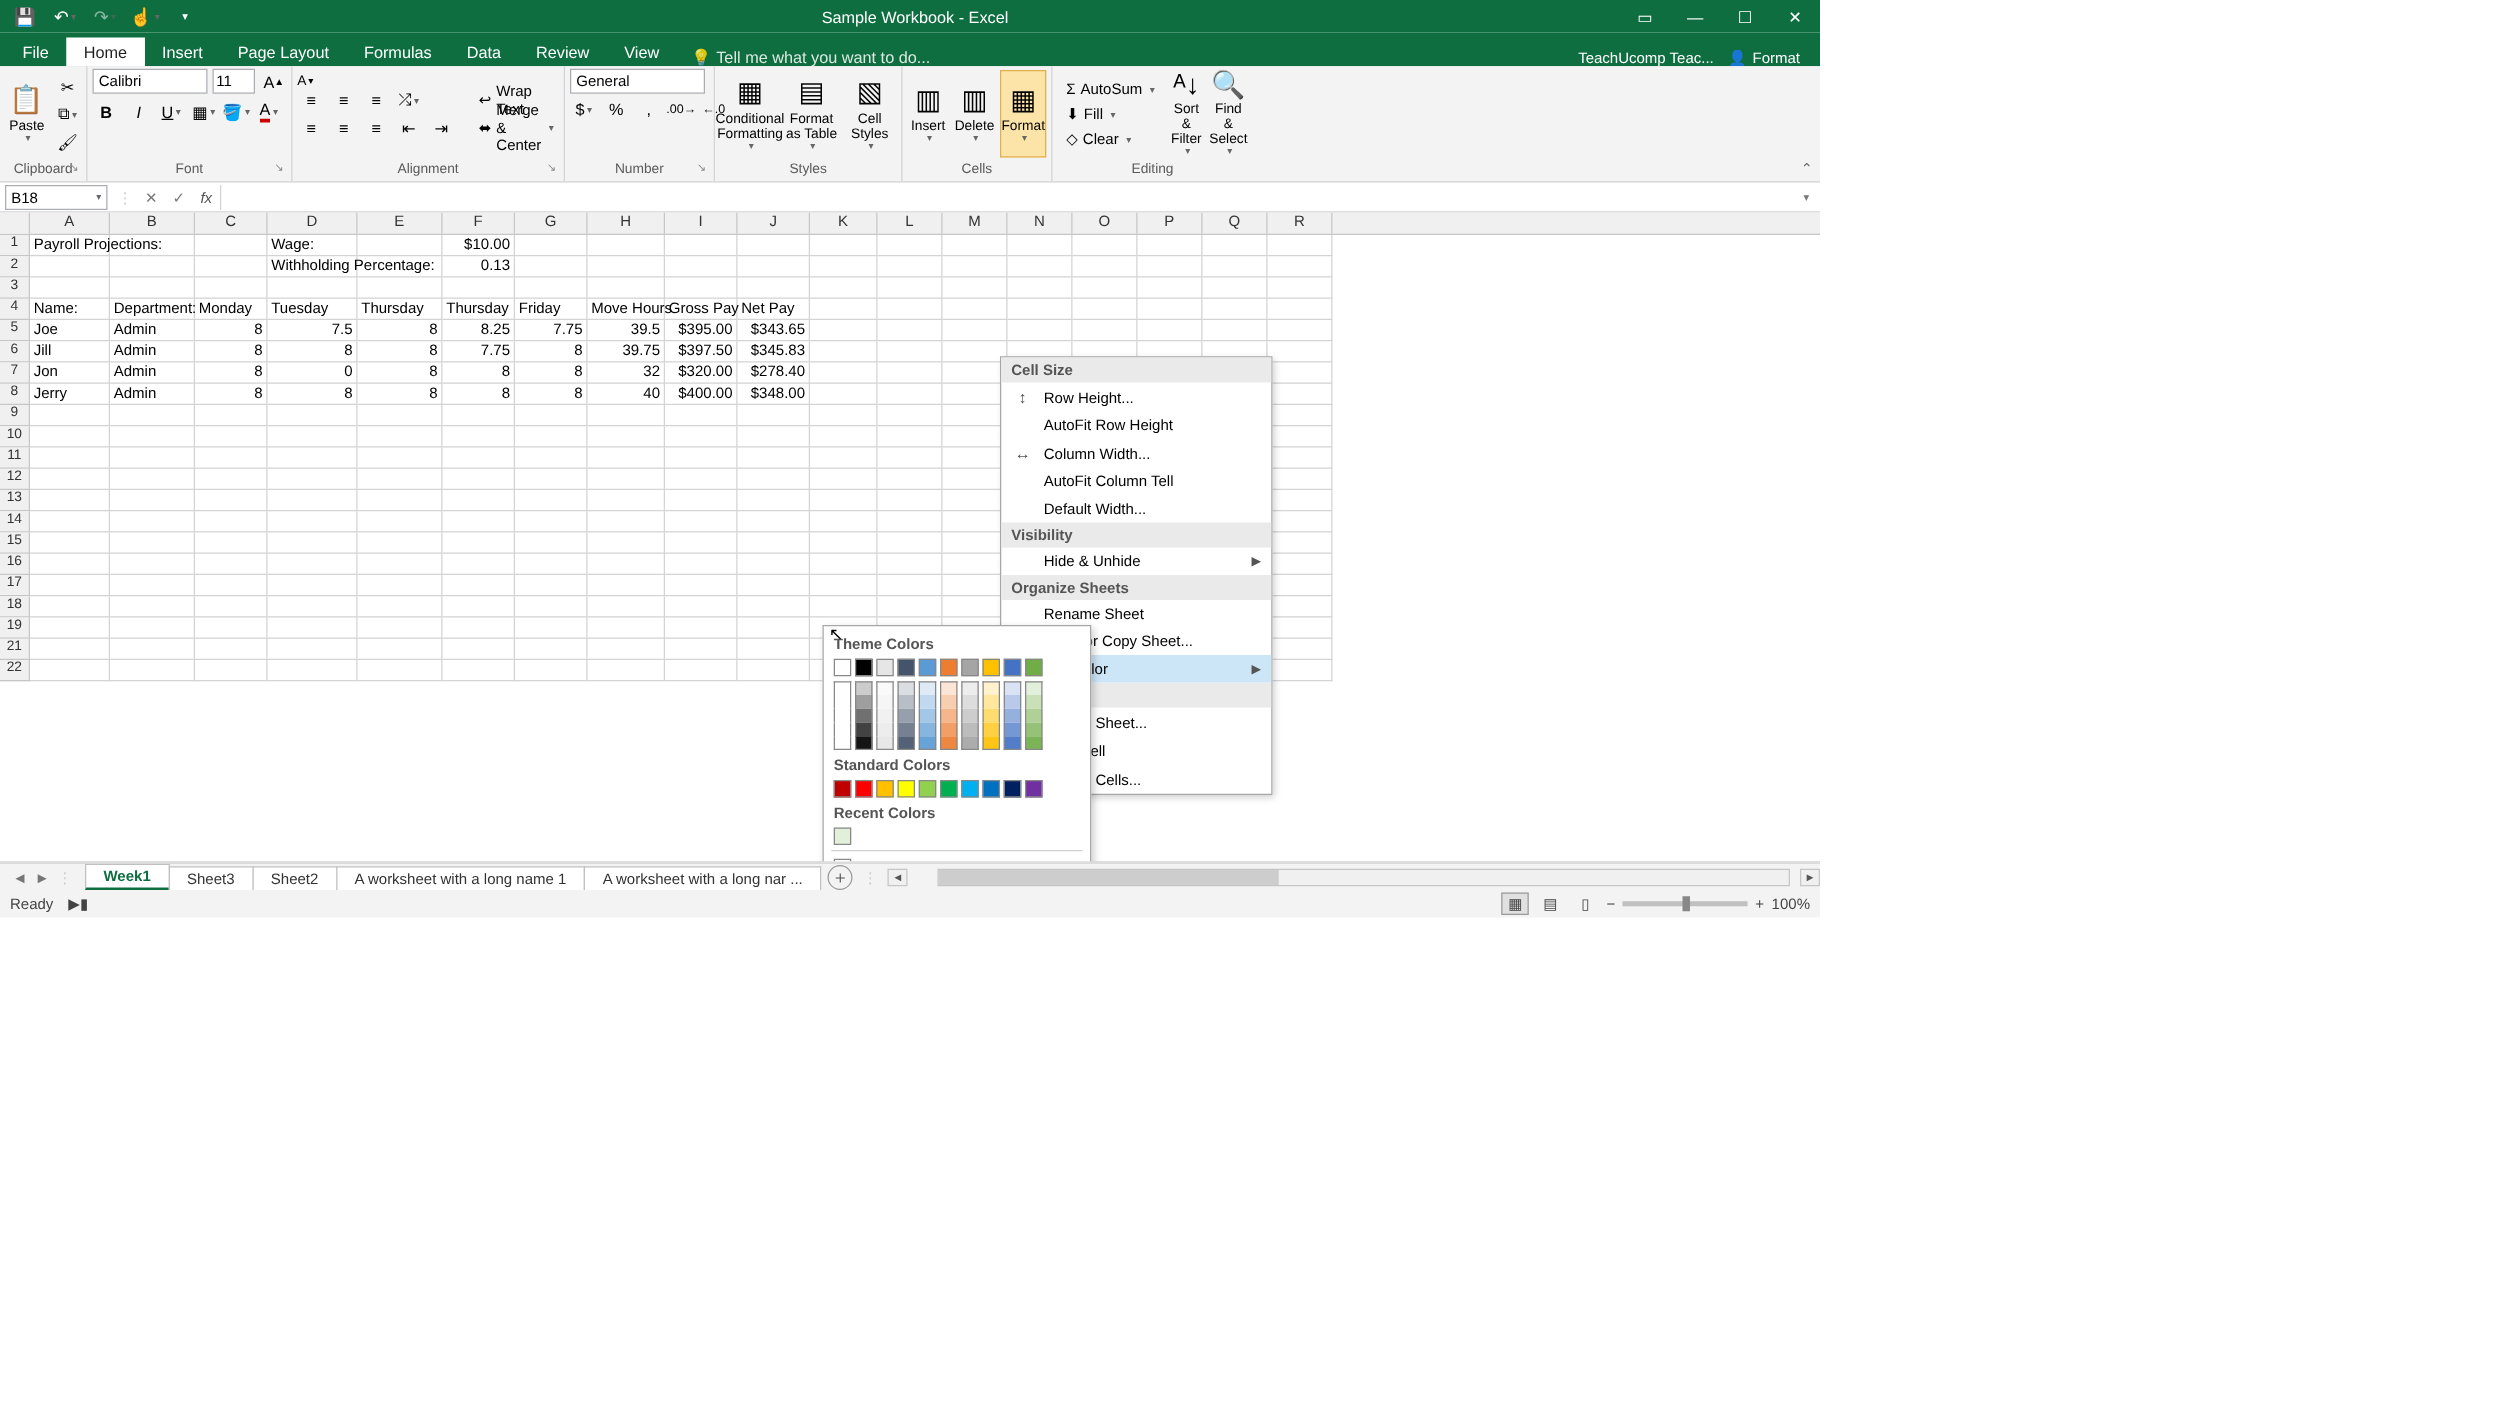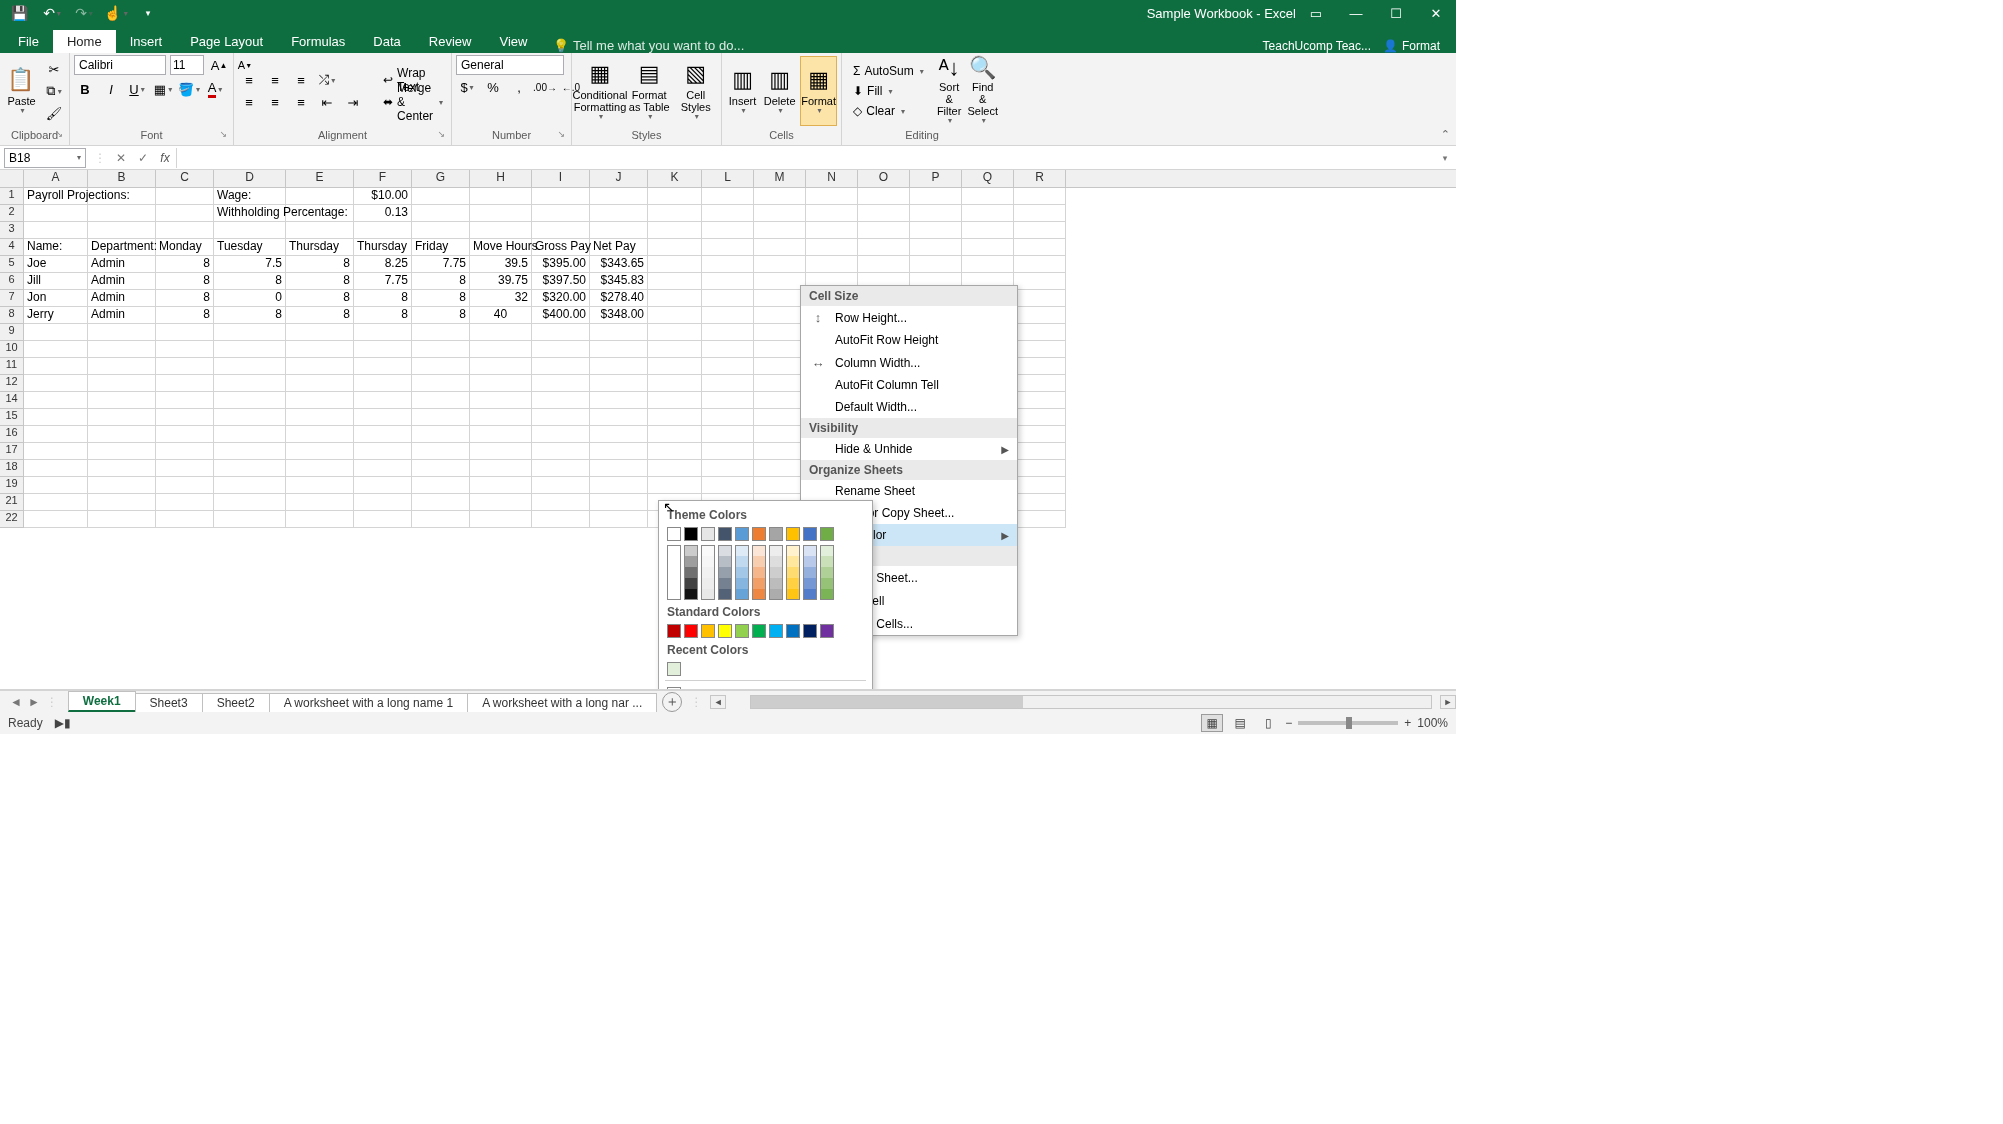--- a/index.html
+++ b/index.html
@@ -2,21 +2,21 @@
 <html><head>
 <meta charset="utf-8">
 <style>
 * { margin:0; padding:0; box-sizing:border-box; font-family:"Segoe UI",Tahoma,sans-serif; }
 body { background:#fff; overflow:hidden; width:1456px; height:818px; position:relative; font-size:12px; }
 
 
 .title-bar { height:26px; background:#0f6e40; display:flex; align-items:center; color:#fff; }
 .qat { display:flex; align-items:center; gap:12px; padding:0 10px; height:100%; }
 .qat-icon { width:20px; height:20px; display:flex; align-items:center; justify-content:center; color:#fff; font-size:14px; }
-.title-text { flex:1; text-align:right; font-size:13px; }
+.title-text { flex:1; text-align:center; font-size:13px; }
 .win-controls { display:flex; }
 .win-btn { width:40px; height:26px; display:flex; align-items:center; justify-content:center; color:#fff; font-size:13px; }
 
 
 .ribbon-tabs { height:27px; background:#0f6e40; display:flex; align-items:end; color:#fff; padding:0 4px; }
 .tab { padding:4px 14px; font-size:13px; cursor:pointer; }
 .tab.active { background:#fff; color:#1f1f1f; }
 .ribbon-right { margin-left:auto; display:flex; align-items:center; gap:12px; padding-right:12px; }
 .share-btn { display:flex; align-items:center; gap:4px; }
 
@@ -472,21 +472,21 @@
       </div>
       <div class="row">
         <div class="row-h">8</div>
         <div class="cell" style="width: 64px;">Jerry</div>
         <div class="cell" style="width: 68px;">Admin</div>
         <div class="cell r" style="width: 58px;">8</div>
         <div class="cell r" style="width: 72px;">8</div>
         <div class="cell r" style="width: 68px;">8</div>
         <div class="cell r" style="width: 58px;">8</div>
         <div class="cell r" style="width: 58px;">8</div>
-        <div class="cell r" style="width: 62px; text-align: center;">40</div>
+        <div class="cell r" style="width: 62px;">40</div>
         <div class="cell r" style="width: 58px;">$400.00</div>
         <div class="cell r" style="width: 58px;">$348.00</div>
         <div class="cell" style="width: 54px;"></div>
         <div class="cell" style="width: 52px;"></div>
         <div class="cell" style="width: 52px;"></div>
         <div class="cell" style="width: 52px;"></div>
         <div class="cell" style="width: 52px;"></div>
         <div class="cell" style="width: 52px;"></div>
         <div class="cell" style="width: 52px;"></div>
         <div class="cell" style="width: 52px;"></div>
@@ -549,20 +549,41 @@
         <div class="cell" style="width: 52px;"></div>
         <div class="cell" style="width: 52px;"></div>
         <div class="cell" style="width: 52px;"></div>
         <div class="cell" style="width: 52px;"></div>
         <div class="cell" style="width: 52px;"></div>
         <div class="cell" style="width: 52px;"></div>
         <div class="cell" style="width: 52px;"></div>
       </div>
       <div class="row">
         <div class="row-h">12</div>
+        <div class="cell" style="width: 64px;"></div>
+        <div class="cell" style="width: 68px;"></div>
+        <div class="cell" style="width: 58px;"></div>
+        <div class="cell" style="width: 72px;"></div>
+        <div class="cell" style="width: 68px;"></div>
+        <div class="cell" style="width: 58px;"></div>
+        <div class="cell" style="width: 58px;"></div>
+        <div class="cell" style="width: 62px;"></div>
+        <div class="cell" style="width: 58px;"></div>
+        <div class="cell" style="width: 58px;"></div>
+        <div class="cell" style="width: 54px;"></div>
+        <div class="cell" style="width: 52px;"></div>
+        <div class="cell" style="width: 52px;"></div>
+        <div class="cell" style="width: 52px;"></div>
+        <div class="cell" style="width: 52px;"></div>
+        <div class="cell" style="width: 52px;"></div>
+        <div class="cell" style="width: 52px;"></div>
+        <div class="cell" style="width: 52px;"></div>
+      </div>
+      <div class="row">
+        <div class="row-h">13</div>
         <div class="cell" style="width: 64px;"></div>
         <div class="cell" style="width: 68px;"></div>
         <div class="cell" style="width: 58px;"></div>
         <div class="cell" style="width: 72px;"></div>
         <div class="cell" style="width: 68px;"></div>
         <div class="cell" style="width: 58px;"></div>
         <div class="cell" style="width: 58px;"></div>
         <div class="cell" style="width: 62px;"></div>
         <div class="cell" style="width: 58px;"></div>
         <div class="cell" style="width: 58px;"></div>

